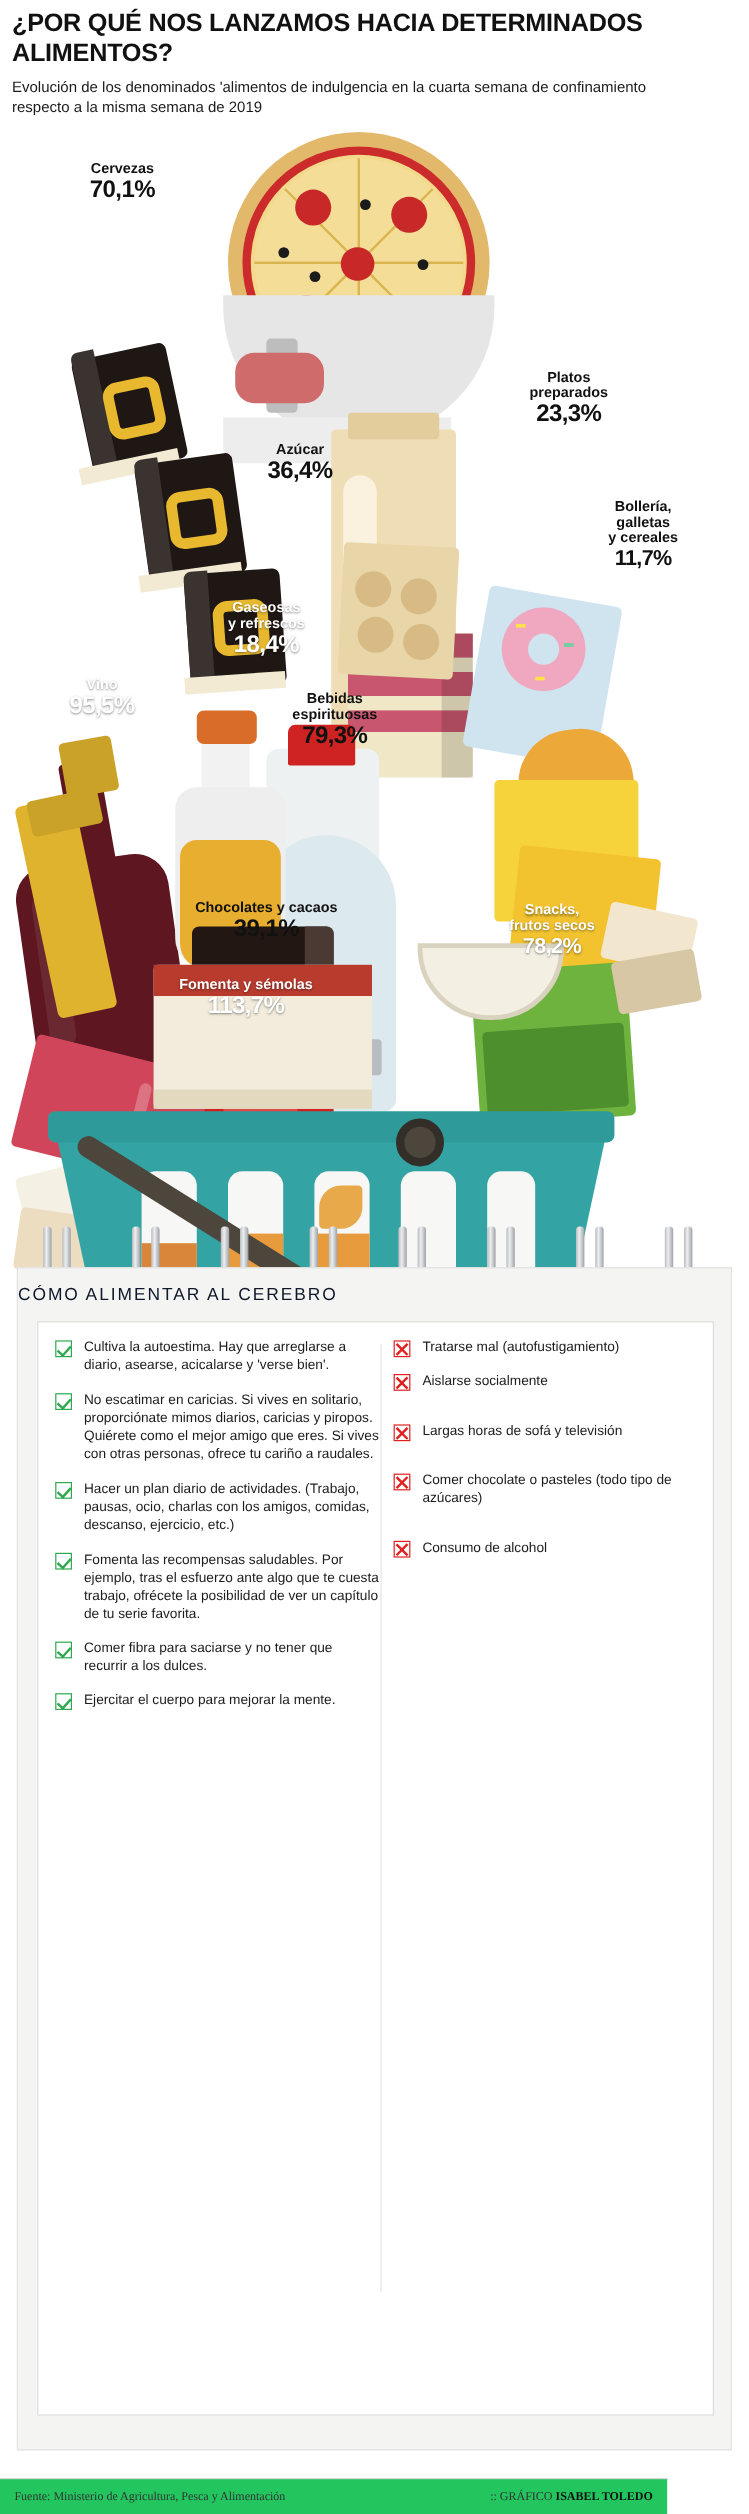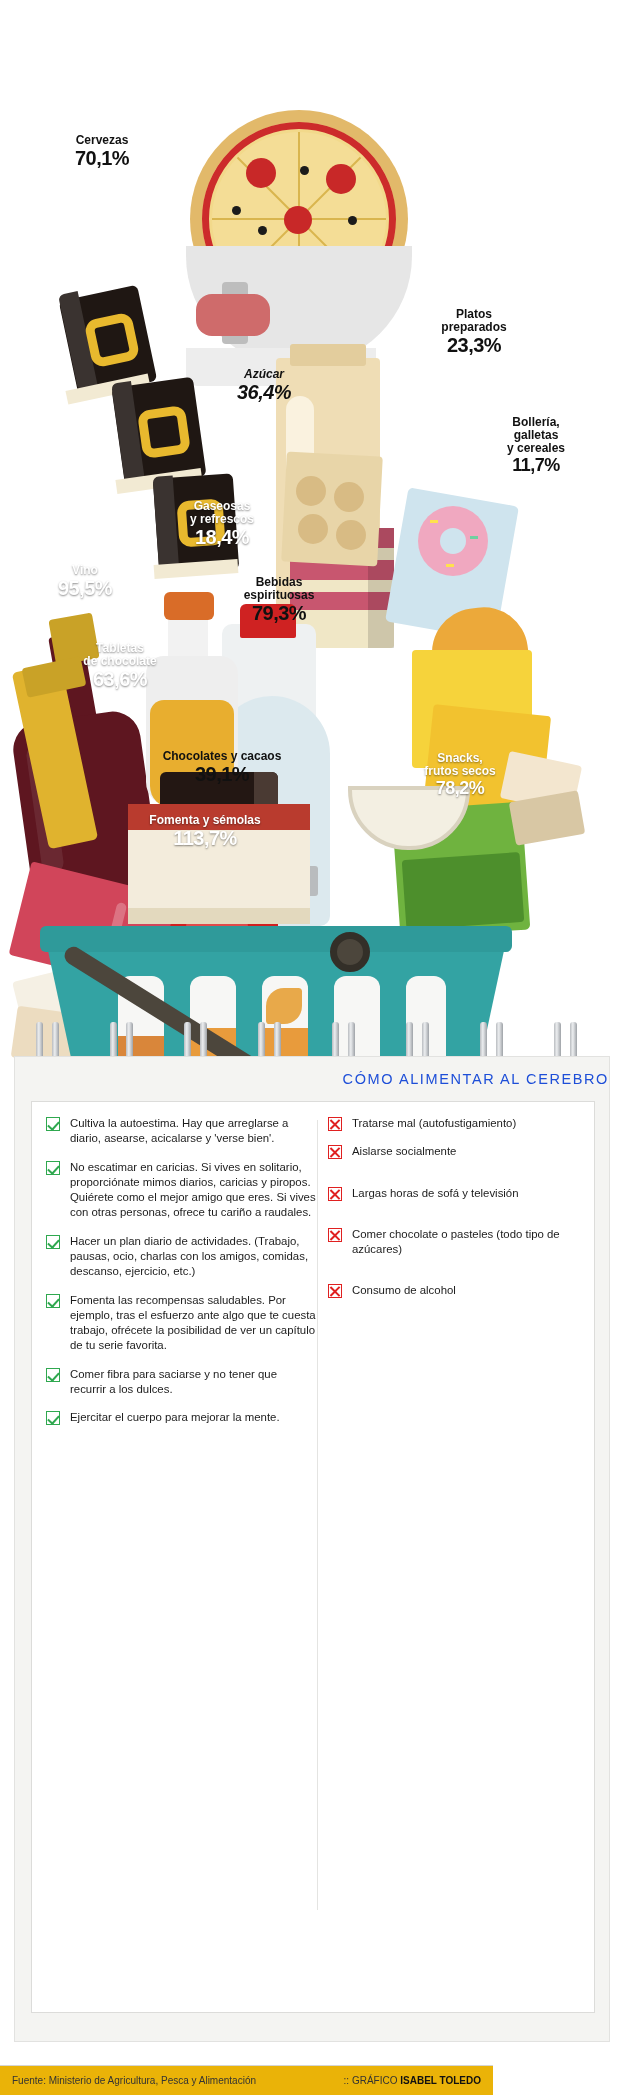--- a/index.html
+++ b/index.html
@@ -41,22 +41,22 @@
   
   .pad { position:absolute; left:14px; top:1022px; width:596px; height:1020px; }
   .spiral { position:absolute; left:0; top:0; width:596px; height:40px; }
   .ring { position:absolute; top:0; width:7px; height:40px; border-radius:3px;
           background:linear-gradient(to right,#b9bcc0,#eceef0 40%,#9ea2a7); }
   .pad-body {
     position:absolute; left:0; top:34px; width:596px; height:986px;
     background:#f4f4f2; border:1px solid #e2e2e0;
   }
   .pad-title {
-    position:absolute; left:0; top:14px; width:100%; text-align:right;
-    font-size:14.5px; letter-spacing:1.6px; color:#1d4ed8;
+    position:absolute; left:0; top:14px; width:100%; text-align:left;
+    font-size:14.5px; letter-spacing:1.6px; color:#0f172a;
   }
   .pad-card {
     position:absolute; left:16px; top:44px; width:564px; height:912px;
     background:#ffffff; border:1px solid #dcdcda;
   }
   .col { position:absolute; top:14px; }
   .col-l { left:14px; width:270px; }
   .col-r { left:296px; width:258px; }
   .divider { position:absolute; left:285px; top:18px; width:1px; height:790px; background:#e4e4e2; }
 
@@ -74,32 +74,36 @@
     content:""; position:absolute; left:5px; top:0px; width:2.2px; height:13px;
     border:none; background:#e02020; transform:rotate(45deg);
   }
   .item.no .bx:before {
     content:""; position:absolute; left:5px; top:0px; width:2.2px; height:13px;
     background:#e02020; transform:rotate(-45deg);
   }
 
   
   .footer {
-    position:absolute; left:0; bottom:0; width:493px; height:30px;
-    border-top:1px solid #d5d5d3; background:#eab308;
+    position:absolute; left:0; bottom:0; width:556px; height:30px;
+    border-top:1px solid #d5d5d3; background:#22c55e;font-family:Liberation Serif, serif;
   }
   .src { position:absolute; left:12px; top:9px; font-size:10px; color:#333; }
   .cred { position:absolute; right:12px; top:9px; font-size:10px; color:#333; }
   .cred b { color:#111; }
 </style>
 </head>
 <body>
 
 <div class="wrap">
 
+  <div class="header">
+    <div class="h-title">¿POR QUÉ NOS LANZAMOS HACIA DETERMINADOS ALIMENTOS?</div>
+    <div class="h-sub">Evolución de los denominados 'alimentos de indulgencia en la cuarta semana de confinamiento respecto a la misma semana de 2019</div>
+  </div>
 
   <div class="stage">
 
     <div class="art circ" style="left:190px; top:14px; width:218px; height:218px; background:#e2b96a;"></div>
     <div class="art circ" style="left:202px; top:26px; width:194px; height:194px; background:#f2d98b;"></div>
     <div class="art" style="left:202px; top:26px; width:194px; height:194px; border-radius:50%; border:7px solid #cc2b2b; box-sizing:border-box;"></div>
     <div class="art circ" style="left:212px; top:36px; width:174px; height:174px; background:#f4dd96;"></div>
 
     <div class="art" style="left:298px; top:36px; width:2px; height:174px; background:#d9b54e;"></div>
     <div class="art" style="left:212px; top:122px; width:174px; height:2px; background:#d9b54e;"></div>
@@ -233,21 +237,21 @@
     <div class="lab" style="left:42px; top:38px; width:120px;">
       <span class="nm">Cervezas</span>
       <span class="pc">70,1%</span>
     </div>
 
     <div class="lab" style="left:404px; top:212px; width:140px;">
       <span class="nm">Platos<br>preparados</span>
       <span class="pc">23,3%</span>
     </div>
 
-    <div class="lab" style="left:204px; top:272px; width:120px;font-style:italic;">
+    <div class="lab" style="left:190px; top:272px; width:120px;">
       <span class="nm">Azúcar</span>
       <span class="pc">36,4%</span>
     </div>
 
     <div class="lab sm" style="left:466px; top:320px; width:140px;">
       <span class="nm">Bollería,<br>galletas<br>y cereales</span>
       <span class="pc">11,7%</span>
     </div>
 
     <div class="lab white" style="left:158px; top:404px; width:128px;">
@@ -258,24 +262,20 @@
     <div class="lab white" style="left:30px; top:468px; width:110px;">
       <span class="nm">Vino</span>
       <span class="pc">95,5%</span>
     </div>
 
     <div class="lab" style="left:214px; top:480px; width:130px;">
       <span class="nm">Bebidas<br>espirituosas</span>
       <span class="pc">79,3%</span>
     </div>
 
-    <div class="lab white" style="left:50px; top:546px; width:140px;">
-      <span class="nm">Tabletas<br>de chocolate</span>
-      <span class="pc">63,6%</span>
-    </div>
 
     <div class="lab" style="left:132px; top:654px; width:180px;">
       <span class="nm">Chocolates y cacaos</span>
       <span class="pc">39,1%</span>
     </div>
 
     <div class="lab white sm" style="left:396px; top:656px; width:128px;">
       <span class="nm">Snacks,<br>frutos secos</span>
       <span class="pc">78,2%</span>
     </div>

